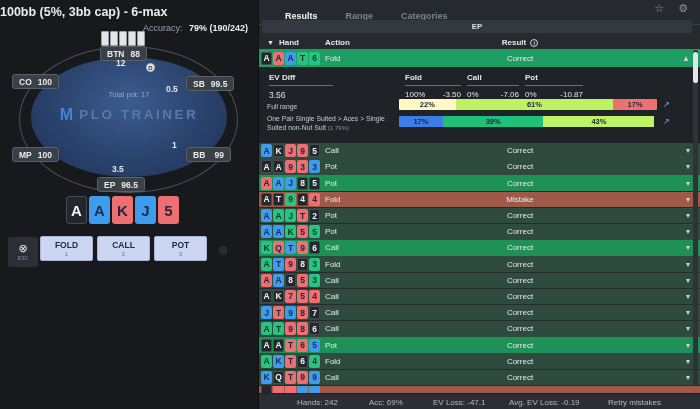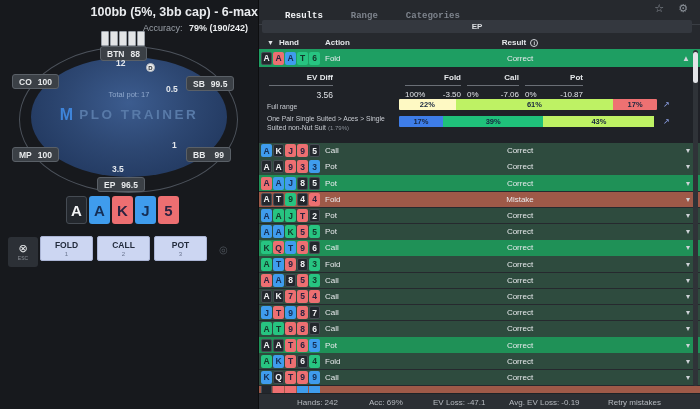--- a/index.html
+++ b/index.html
@@ -4,21 +4,21 @@
 <style>
   * { box-sizing: border-box; margin: 0; padding: 0; }
   html,body { width:700px; height:409px; }
   body {
     font-family:"Liberation Sans", sans-serif;
     background:#17191d; color:#e8eaed;
     position:relative; overflow:hidden;
   }
   
   .left-panel { position:absolute; left:0; top:0; width:258px; height:409px; background:#17191d; }
-  .game-title { position:absolute; top:5px; left:0; width:258px; text-align:right; font-size:12.5px; font-weight:bold; color:#e9ebee; }
+  .game-title { position:absolute; top:5px; left:0; width:258px; text-align:left; font-size:12.5px; font-weight:bold; color:#e9ebee; }
   .accuracy { position:absolute; top:23px; right:10px; font-size:9px; color:#9aa0a8; }
   .accuracy b { color:#eceef0; margin-left:4px; }
   .table-ring { position:absolute; left:19px; top:46px; width:219px; height:147px; border:1px solid #4c525b; border-radius:50%; }
   .table-felt { position:absolute; left:31px; top:57px; width:196px; height:120px; border-radius:50%;
     background:radial-gradient(ellipse at 50% 38%, #3c5c8f 0%, #2d4772 45%, #1c3156 100%); }
   .total-pot { position:absolute; top:90px; left:0; width:258px; text-align:center; font-size:7.5px; color:#8fa8cc; }
   .logo { position:absolute; top:105px; left:0; width:258px; text-align:center; }
   .logo .m-mark { font-size:16px; font-weight:900; color:#3e84da; margin-right:6px; vertical-align:-1px; }
   .logo .logo-text { font-size:13.5px; font-weight:bold; color:#587aa8; letter-spacing:2.5px; }
   .card-backs { position:absolute; left:101px; top:31px; display:flex; gap:1px; }
@@ -44,21 +44,21 @@
   .esc-label { font-size:5px; color:#8b9097; margin-top:1px; }
   .action-buttons { position:absolute; left:40px; top:236px; display:flex; gap:4px; }
   .action-btn { width:53px; height:25px; background:#ccd6f2; border:1px solid #aab4d4; border-radius:2px;
     display:flex; flex-direction:column; align-items:center; justify-content:center; cursor:pointer; }
   .action-btn .a-label { font-size:8.5px; font-weight:bold; color:#232c3d; }
   .action-btn .a-key { font-size:6px; color:#6a7590; margin-top:1px; }
   .eye-icon { position:absolute; left:219px; top:244px; font-size:10px; color:#51575f; }
   
   .right-panel { position:absolute; left:258px; top:0; width:442px; height:409px; background:#26292e; border-left:1px solid #0d0e10; }
   .tab-bar { position:absolute; top:8px; left:0; right:0; height:17px; border-bottom:1px solid #3a3e44;
-    display:flex; align-items:center; padding-left:26px; gap:28px;font-family:Liberation Mono, monospace; }
+    display:flex; align-items:center; padding-left:26px; gap:28px; }
   .tab { position:relative; font-size:9px; font-weight:bold; color:#7d838c; height:17px; display:flex; align-items:center; cursor:pointer; }
   .tab.active { color:#f2f4f6; }
   .tab.active::after { content:""; position:absolute; left:-8px; right:-8px; bottom:0; height:2px; background:#1ea47c; }
   .top-icon { position:absolute; top:2px; font-size:11px; color:#8d939b; cursor:pointer; }
   .star-icon { right:36px; }
   .gear-icon { right:12px; }
   .pos-header { position:absolute; top:20px; left:3px; right:8px; height:13px; background:#34383f; border-radius:2px;
     display:flex; align-items:center; justify-content:center; font-size:8px; font-weight:bold; color:#dcdfe3; }
   .lrow { display:flex; align-items:center; }
   .c-cards { width:66px; padding-left:2px; display:flex; gap:1px; }
@@ -68,21 +68,21 @@
   .c-chev { width:22px; font-size:8px; color:#cfd3d8; text-align:right; padding-right:10px; cursor:pointer; }
   .col-header { position:absolute; top:35px; left:0; right:0; height:14px; font-weight:bold; font-size:8px; color:#e3e6e9; }
   .sort-tri { font-size:7px; margin:0 4px 0 6px; cursor:pointer; }
   .info-icon { display:inline-block; width:8px; height:8px; border:1px solid #cfd3d8; border-radius:50%;
     font-size:5.5px; line-height:7px; text-align:center; margin-left:4px; vertical-align:0px; cursor:pointer; }
   .mini { width:11px; height:13px; border-radius:2px; font-size:8.5px; font-weight:bold;
     display:flex; align-items:center; justify-content:center; }
   .expanded-header { position:absolute; top:49px; left:0; right:0; height:18px; background:#1e9e62; cursor:pointer; }
   .expanded-header .lrow { height:18px; }
   .detail-panel { position:absolute; top:67px; left:0; right:0; height:76px; background:#1f2227; }
-  .ev-col { position:absolute; text-align:right; }
+  .ev-col { position:absolute; text-align:left; }
   .ev-head { font-size:8px; font-weight:bold; color:#e6e9ec; border-bottom:1px solid #6a6f76; padding-bottom:3px; }
   .ev-vals { display:flex; justify-content:space-between; font-size:8px; color:#dfe2e6; padding-top:4px; }
   .ev-single { font-size:8.5px; color:#dfe2e6; padding-top:4px; }
   .col-evdiff { left:10px; top:6px; width:64px; }
   .col-fold { left:146px; top:6px; width:56px; }
   .col-call { left:208px; top:6px; width:52px; }
   .col-pot { left:266px; top:6px; width:58px; }
   .range-label { position:absolute; font-size:6.8px; color:#c8ccd2; line-height:1.35; }
   .range-label .pct-sub { color:#8a9098; font-size:6px; margin-left:2px; }
   .range-label-0 { left:8px; top:35px; }

